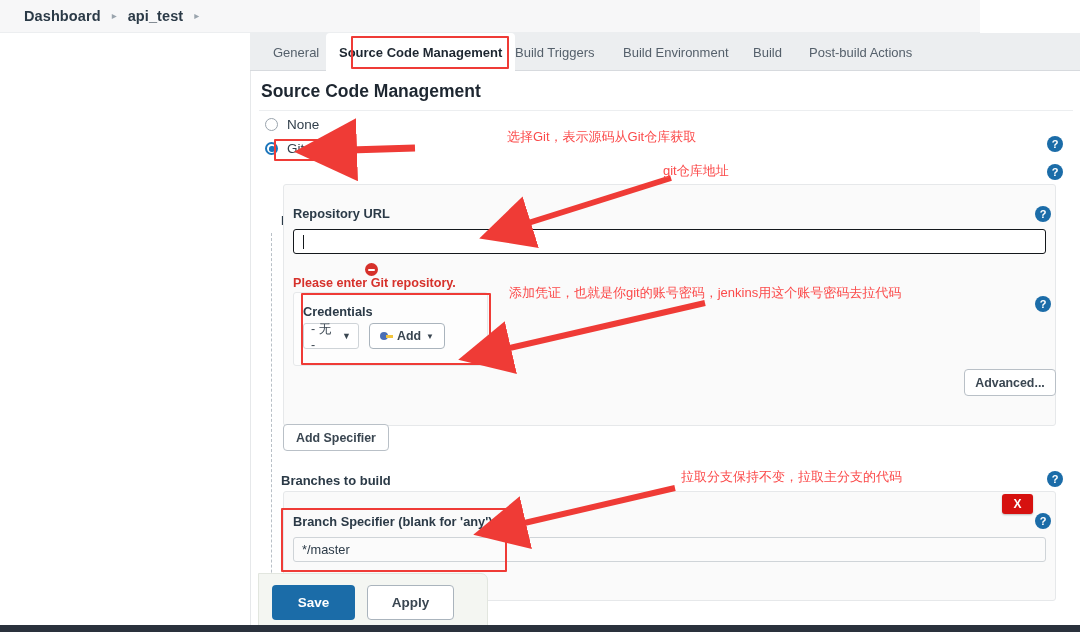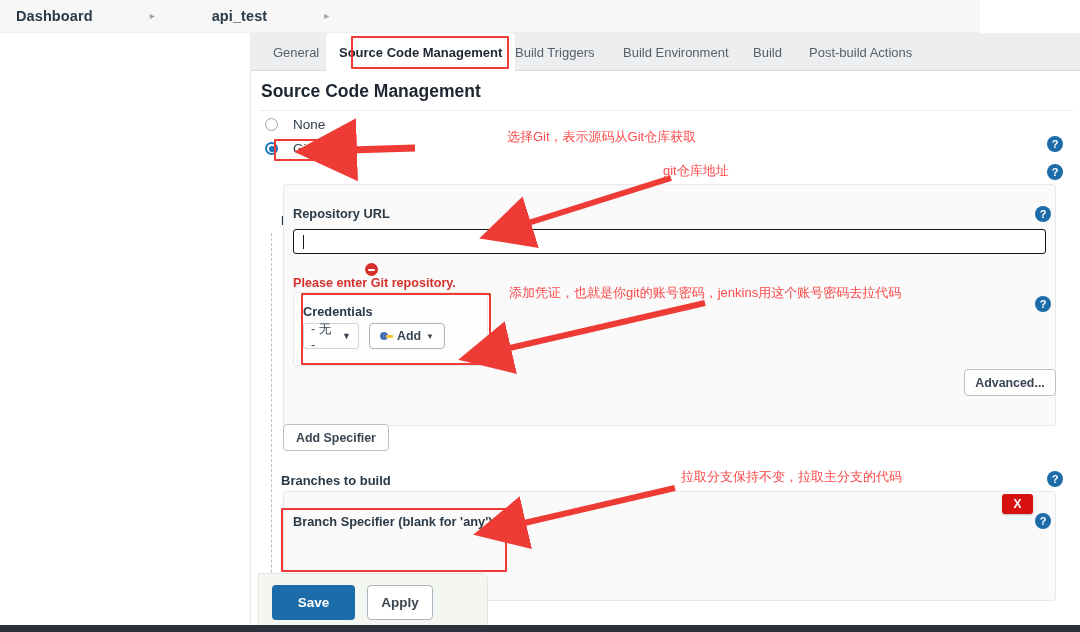--- a/index.html
+++ b/index.html
@@ -9,23 +9,22 @@
     background: #ffffff;
     overflow: hidden;
     position: relative;
   }
 
   
   #breadcrumb-bar {
     position: absolute; left: 0; top: 0; width: 980px; height: 33px;
     background: #f7f7f8;
     display: flex; align-items: center;
-    padding-left: 16px;
+    padding-left: 24px;
     border-bottom: 1px solid #eceef0;
-    gap: 46px;
   }
   .crumb {
     font-size: 14.5px; font-weight: bold; color: #2b3a47;
     letter-spacing: .1px;
   }
   .crumb-sep {
     color: #9aa4ad; font-size: 10px; margin: 0 11px; line-height: 1;
   }
 
   
@@ -70,21 +69,21 @@
   .radio-dot {
     width: 13px; height: 13px; border-radius: 50%;
     border: 1.4px solid #9aa4ad; background: #fff;
     display: inline-block; position: relative; flex: none;
   }
   .radio-dot.sel { border-color: #1b75bb; border-width: 2px; }
   .radio-dot.sel::after {
     content: ""; position: absolute; left: 2.4px; top: 2.4px;
     width: 5.4px; height: 5.4px; border-radius: 50%; background: #1b75bb;
   }
-  .radio-label { margin-left: 15px; font-size: 13.5px; color: #33404c; }
+  .radio-label { margin-left: 9px; font-size: 13.5px; color: #33404c; }
 
   
   #git-group-line {
     position: absolute; left: 20px; top: 162px;
     width: 0; height: 420px;
     border-left: 1px dashed #b9c0c7;
   }
 
   .section-label {
     position: absolute; font-size: 13px; font-weight: bold; color: #2b3a47;
@@ -192,21 +191,21 @@
   #save-button {
     position: absolute; left: 272px; top: 585px;
     width: 83px; height: 35px; border-radius: 4px;
     background: #1b6ca8; color: #fff;
     font-size: 13.5px; font-weight: bold;
     display: flex; align-items: center; justify-content: center;
     cursor: pointer; z-index: 8;
   }
   #apply-button {
     position: absolute; left: 367px; top: 585px;
-    width: 66px; height: 35px; border-radius: 4px;
+    width: 87px; height: 35px; border-radius: 4px;
     background: #fff; border: 1px solid #aab4bd; color: #3a4651;
     font-size: 13.5px; font-weight: bold;
     display: flex; align-items: center; justify-content: center;
     cursor: pointer; z-index: 8;
   }
   #footer-bar {
     position: absolute; left: 0; top: 625px; width: 1080px; height: 7px;
     background: #2a313c; z-index: 9;
   }
 
@@ -283,20 +282,23 @@
   </div>
 
   <div class="btn" style="left:713px; top:298px; width:92px; height:27px;">Advanced...</div>
 
   <div class="btn" style="left:32px; top:353px; width:106px; height:27px;">Add Specifier</div>
 
   <div class="section-label" style="left:30px; top:402px;">Branches to build</div>
   <div class="box" style="left:32px; top:420px; width:773px; height:110px;"></div>
 
   <div class="field-label" style="left:42px; top:443px;">Branch Specifier (blank for 'any')</div>
+  <div class="text-input" style="left:42px; top:466px; width:753px; height:25px; background:#fbfbfb;">
+    <span>*/master</span>
+  </div>
 
   <div class="help-icon" style="left:796px; top:65px;">?</div>
   <div class="help-icon" style="left:796px; top:93px;">?</div>
   <div class="help-icon" style="left:784px; top:135px;">?</div>
   <div class="help-icon" style="left:784px; top:225px;">?</div>
   <div class="help-icon" style="left:796px; top:400px;">?</div>
   <div class="help-icon" style="left:784px; top:442px;">?</div>
 </div>
 
 <div id="delete-badge">X</div>

